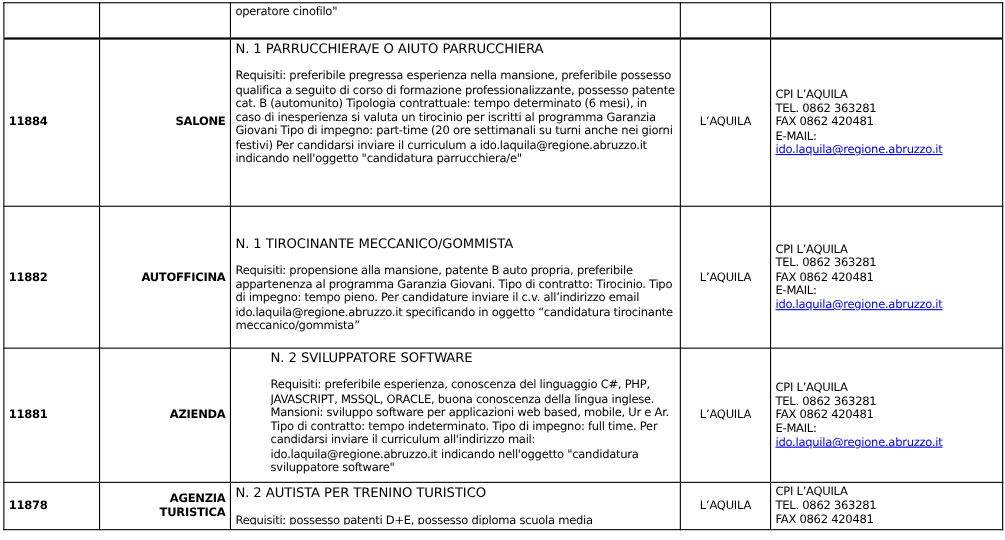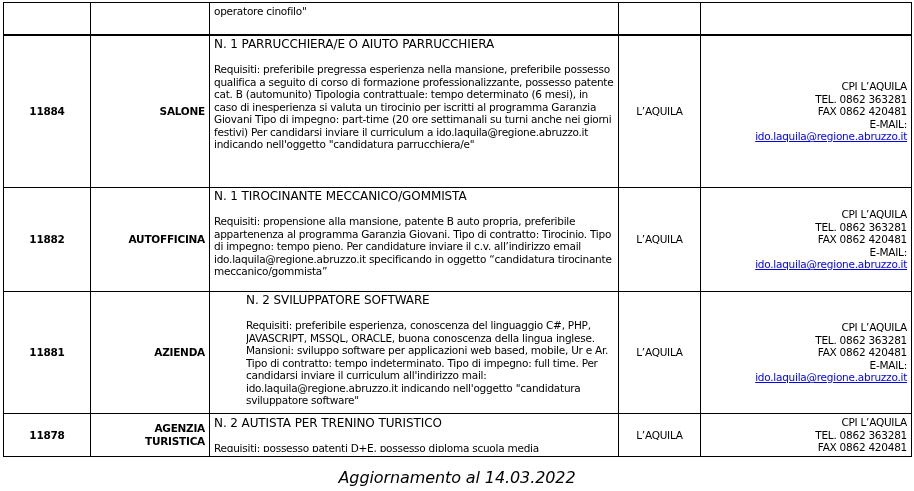--- a/index.html
+++ b/index.html
@@ -27,43 +27,42 @@
     border: 1.5px solid #000000;
     padding: 2px 4px;
     vertical-align: middle;
     font-size: 10.5px;
     letter-spacing: -0.25px;
     line-height: 12.5px;
     overflow: hidden;
   }
   tr.r1 td { border-top-width: 2.5px; }
   td.id {
-    text-align: center;
     font-weight: bold;
     font-size: 11px;
     letter-spacing: 0;
   }
   td.cat {
     text-align: right;
     font-weight: bold;
     font-size: 11px;
     letter-spacing: 0;
     line-height: 19px;
   }
   td.desc {
     vertical-align: top;
     text-align: left;
     padding: 2px 5px;
   }
   td.loc { text-align: center; margin-left: 28px; }
-  td.contact { text-align: right; line-height: 13px; margin-top: 28px; }
+  td.contact { text-align: left; line-height: 13px; margin-top: 28px; }
   .desc-wrap { overflow: hidden; }
   .h0 { height: 27px; }
   .h1 { height: 147px; }
-  .h2 { height: 99px; }
+  .h2 { height: 99px; margin-top: 25px; }
   .h3 { height: 117px; margin-left: 32px; }
   .h4 { height: 35px; }
   .job-title {
     font-weight: normal;
     font-size: 12px;
     letter-spacing: -0.1px;
     margin-bottom: 12.5px;
   }
   a.email {
     color: #0000EE;

